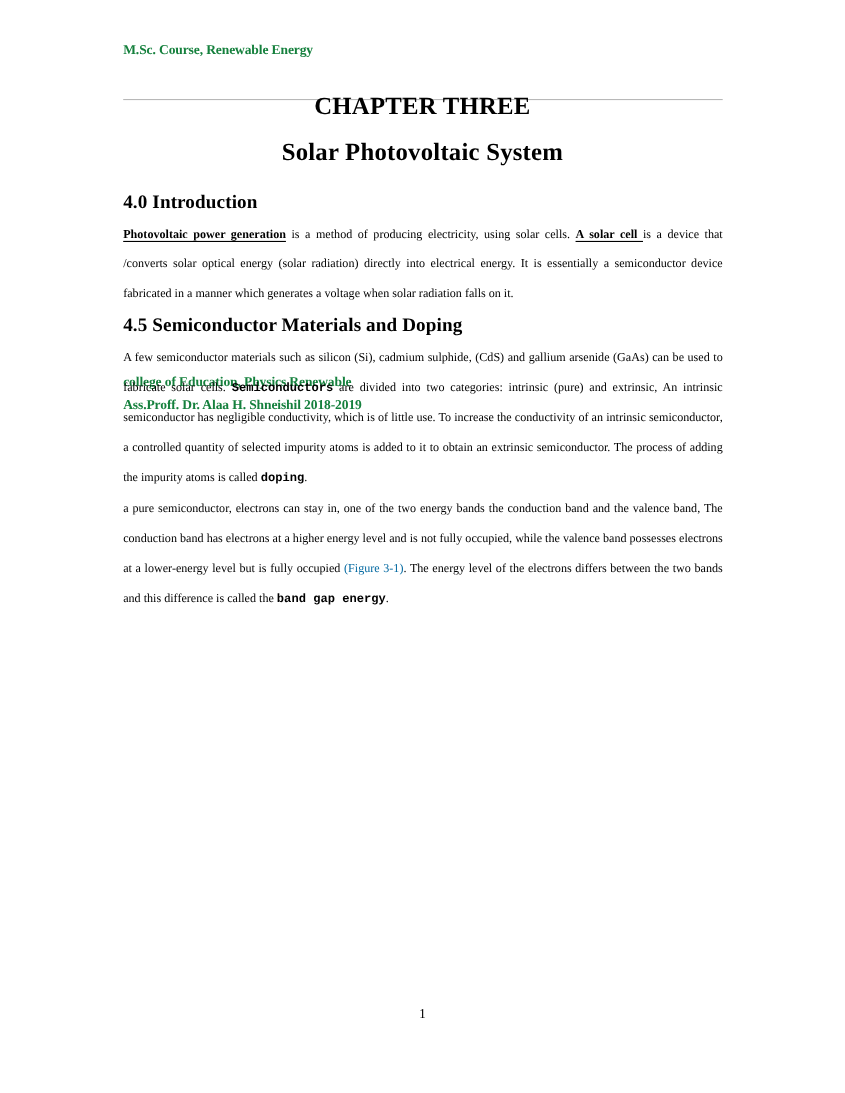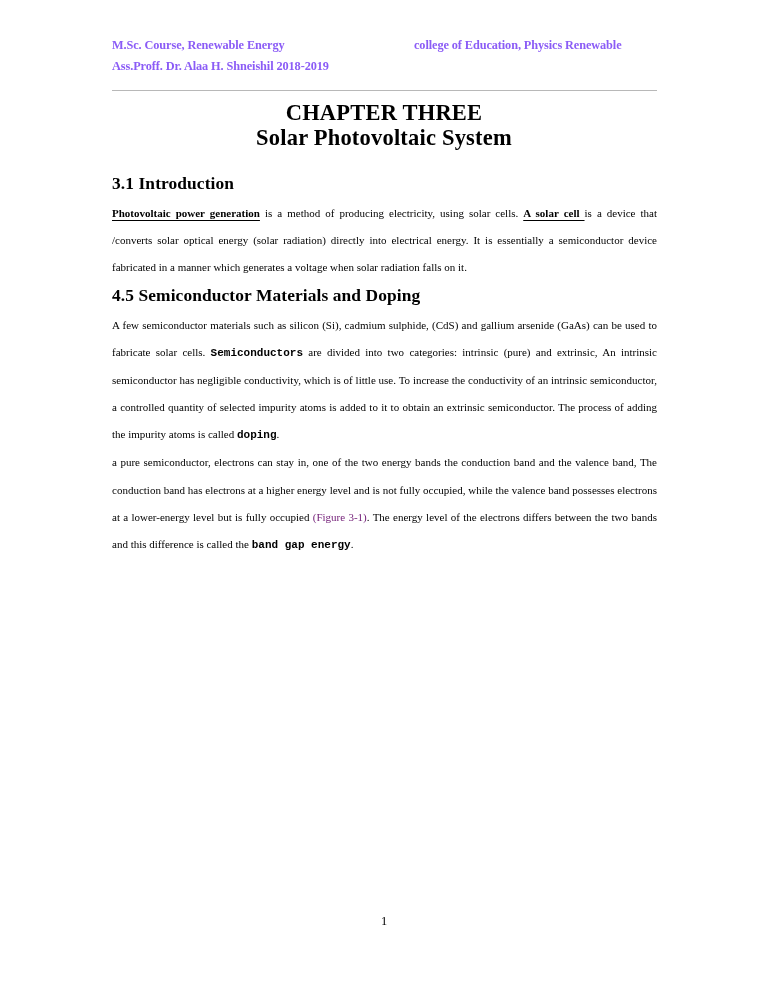--- a/index.html
+++ b/index.html
@@ -25,28 +25,28 @@
 
   
   .doc-header {
     position: absolute;
     left: 112px;
     top: 38px;
     width: 545px;
   }
   .header-row {
     display: flex;
-    flex-direction: row;
+    flex-direction: column;
     align-items: baseline;
     margin-bottom: 6px;
     font-family: "Liberation Serif", "DejaVu Serif", serif;
     font-weight: bold;
     font-size: 12.3px;
     letter-spacing: -0.1px;
-    color: #8b5cf6;
+    color: #15803d;
   }
   .header-left {
     width: 302px;
     flex: 0 0 302px;
     white-space: nowrap;
   }
   .header-right {
     flex: 1 1 auto;
     white-space: nowrap;
   }
@@ -56,21 +56,21 @@
     top: 90px;
     width: 545px;
     height: 1px;
     background: #b8b8b8;
   }
 
   
   .chapter-title {
     position: absolute;
     left: 0;
-    top: 100px;
+    top: 84px;
     width: 768px;
     text-align: center;
     font-size: 22.5px;
     font-weight: bold;
     letter-spacing: 0.2px;
   }
   .chapter-subtitle {
     position: absolute;
     left: 0;
     top: 125px;
@@ -107,21 +107,21 @@
     text-align: justify;
     text-justify: inter-word;
     hyphens: none;
   }
   p.body-par.tight {
     margin-top: 0;
   }
 
   .b { font-weight: bold; font-family: Liberation Mono, monospace; }
   .bu { font-weight: bold; text-decoration: underline; text-underline-offset: 2.5px; }
-  .red { color: #701a75; }
+  .red { color: #0369a1; }
 
   
   .page-number {
     position: absolute;
     left: 0;
     top: 914px;
     width: 768px;
     text-align: center;
     font-size: 12.5px;
   }
@@ -140,21 +140,21 @@
       <span class="header-left">Ass.Proff. Dr. Alaa H. Shneishil 2018-2019</span>
     </div>
   </div>
   <div class="header-rule"></div>
 
   <div class="chapter-title">CHAPTER THREE</div>
   <div class="chapter-subtitle">Solar Photovoltaic System</div>
 
   <div class="content">
 
-    <h2 class="section-heading">3.1 Introduction</h2>
+    <h2 class="section-heading">4.0 Introduction</h2>
 
     <p class="body-par">
       <span class="bu">Photovoltaic power generation</span><span> is a method of producing electricity, using solar cells. </span><span class="bu">A solar cell </span><span> is a device that /converts solar optical energy (solar radiation) directly into electrical energy. It is essentially a semiconductor device fabricated in a manner which generates a voltage when solar radiation falls on it.</span>
     </p>
 
     <h2 class="section-heading section-3-2">4.5 Semiconductor Materials and Doping</h2>
 
     <p class="body-par">
       <span>A few semiconductor materials such as silicon (Si), cadmium sulphide, (CdS) and gallium arsenide (GaAs) can be used to fabricate solar cells. </span><span class="b">Semiconductors</span><span> are divided into two categories: intrinsic (pure) and extrinsic, An intrinsic semiconductor has negligible conductivity, which is of little use. To increase the conductivity of an intrinsic semiconductor, a controlled quantity of selected impurity atoms is added to it to obtain an extrinsic semiconductor. The process of adding the impurity atoms is called </span><span class="b">doping</span><span>.</span>
     </p>

